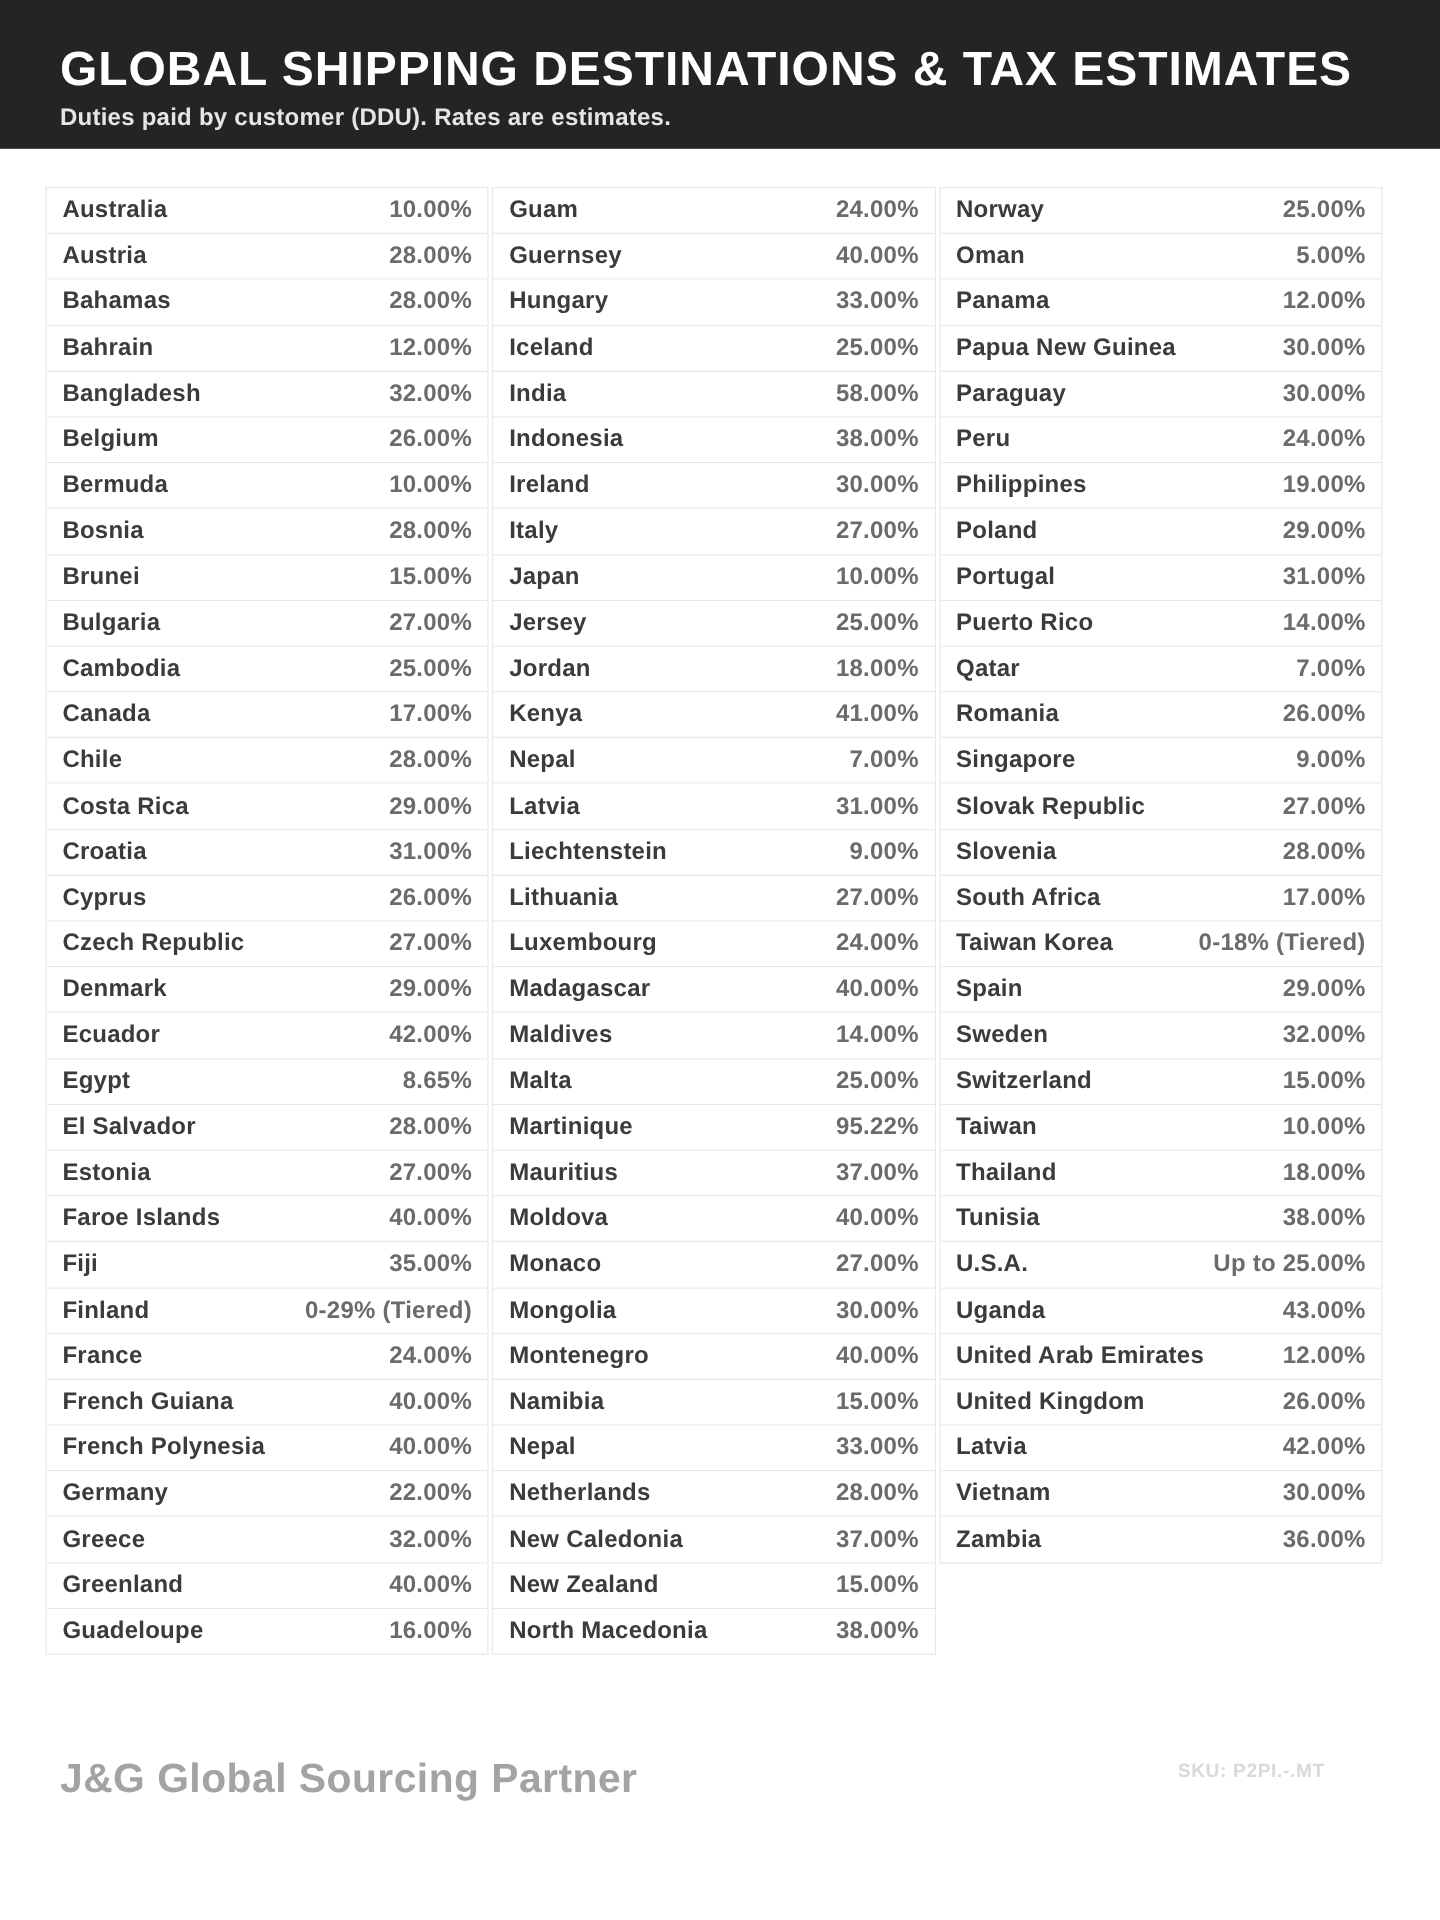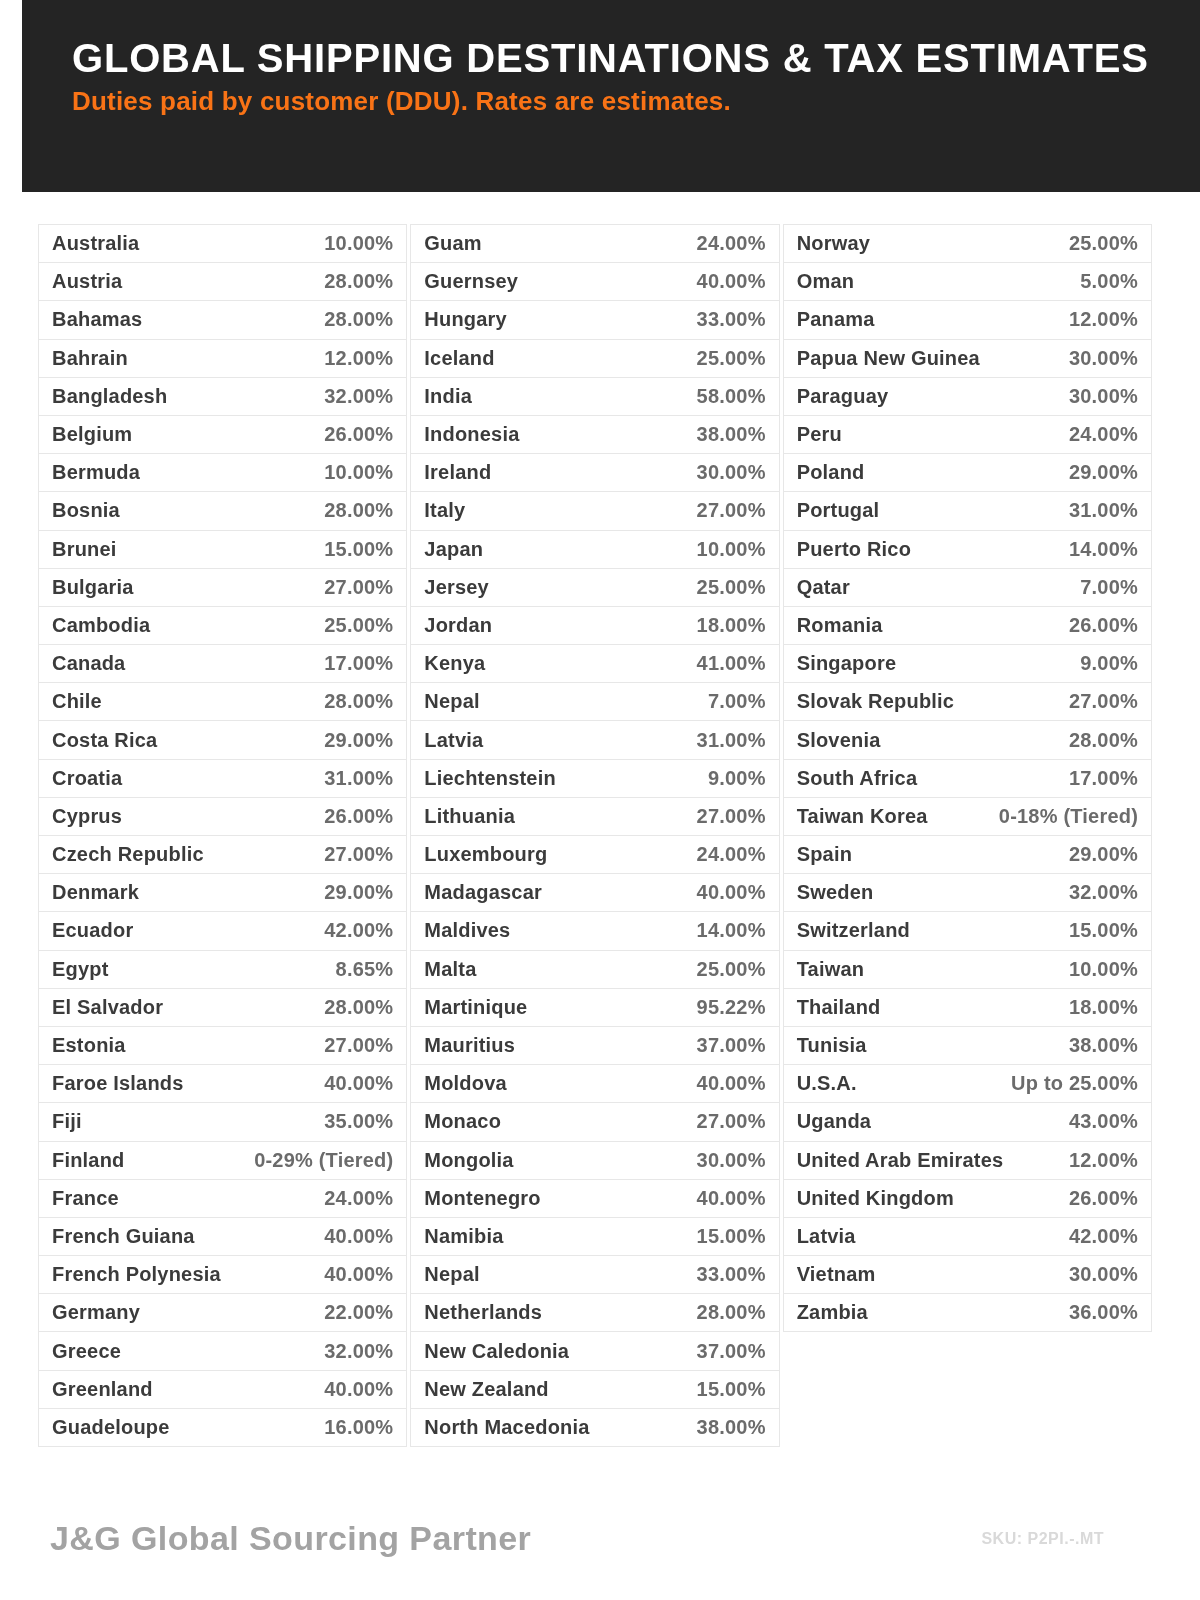--- a/index.html
+++ b/index.html
@@ -7,37 +7,36 @@
     margin: 0;
     padding: 0;
     width: 1200px;
     height: 1600px;
     background: #ffffff;
     font-family: "Liberation Sans", "DejaVu Sans", sans-serif;
     overflow: hidden;
   }
   .page-header {
     background: #242424;
-    height: 192px;
+    height: 124px;
     padding: 36px 50px 0 50px;
-    margin-left: 22px;
   }
   .page-title {
     margin: 0;
     color: #ffffff;
     font-size: 40px;
     font-weight: 800;
     letter-spacing: 0.8px;
     white-space: nowrap;
     line-height: 1.1;
   }
   .page-subtitle {
     margin: 7px 0 0 0;
-    color: #f97316;
-    font-size: 26px;
+    color: #e5e5e5;
+    font-size: 20px;
     font-weight: 700;
     letter-spacing: 0.2px;
     line-height: 1.1;
   }
   .rates-table {
     margin: 32px 48px 0 38px;
     display: grid;
     grid-template-columns: repeat(3, 1fr);
     column-gap: 3px;
     align-items: start;
@@ -74,20 +73,21 @@
     padding: 0 96px 0 50px;
     display: flex;
     justify-content: space-between;
     align-items: center;
   }
   .brand-name {
     font-size: 34px;
     font-weight: 800;
     color: #a3a3a3;
     letter-spacing: 0.4px;
+    margin-top: 12px;
   }
   .sku-label {
     font-size: 16px;
     font-weight: 700;
     color: #d9d9d9;
     letter-spacing: 0.5px;
   }
 </style>
 </head>
 <body>
@@ -377,20 +377,24 @@
       </div>
       <div class="row">
         <span class="country">Paraguay</span>
         <span class="rate">30.00%</span>
       </div>
       <div class="row">
         <span class="country">Peru</span>
         <span class="rate">24.00%</span>
       </div>
       <div class="row">
+        <span class="country">Philippines</span>
+        <span class="rate">19.00%</span>
+      </div>
+      <div class="row">
         <span class="country">Poland</span>
         <span class="rate">29.00%</span>
       </div>
       <div class="row">
         <span class="country">Portugal</span>
         <span class="rate">31.00%</span>
       </div>
       <div class="row">
         <span class="country">Puerto Rico</span>
         <span class="rate">14.00%</span>

